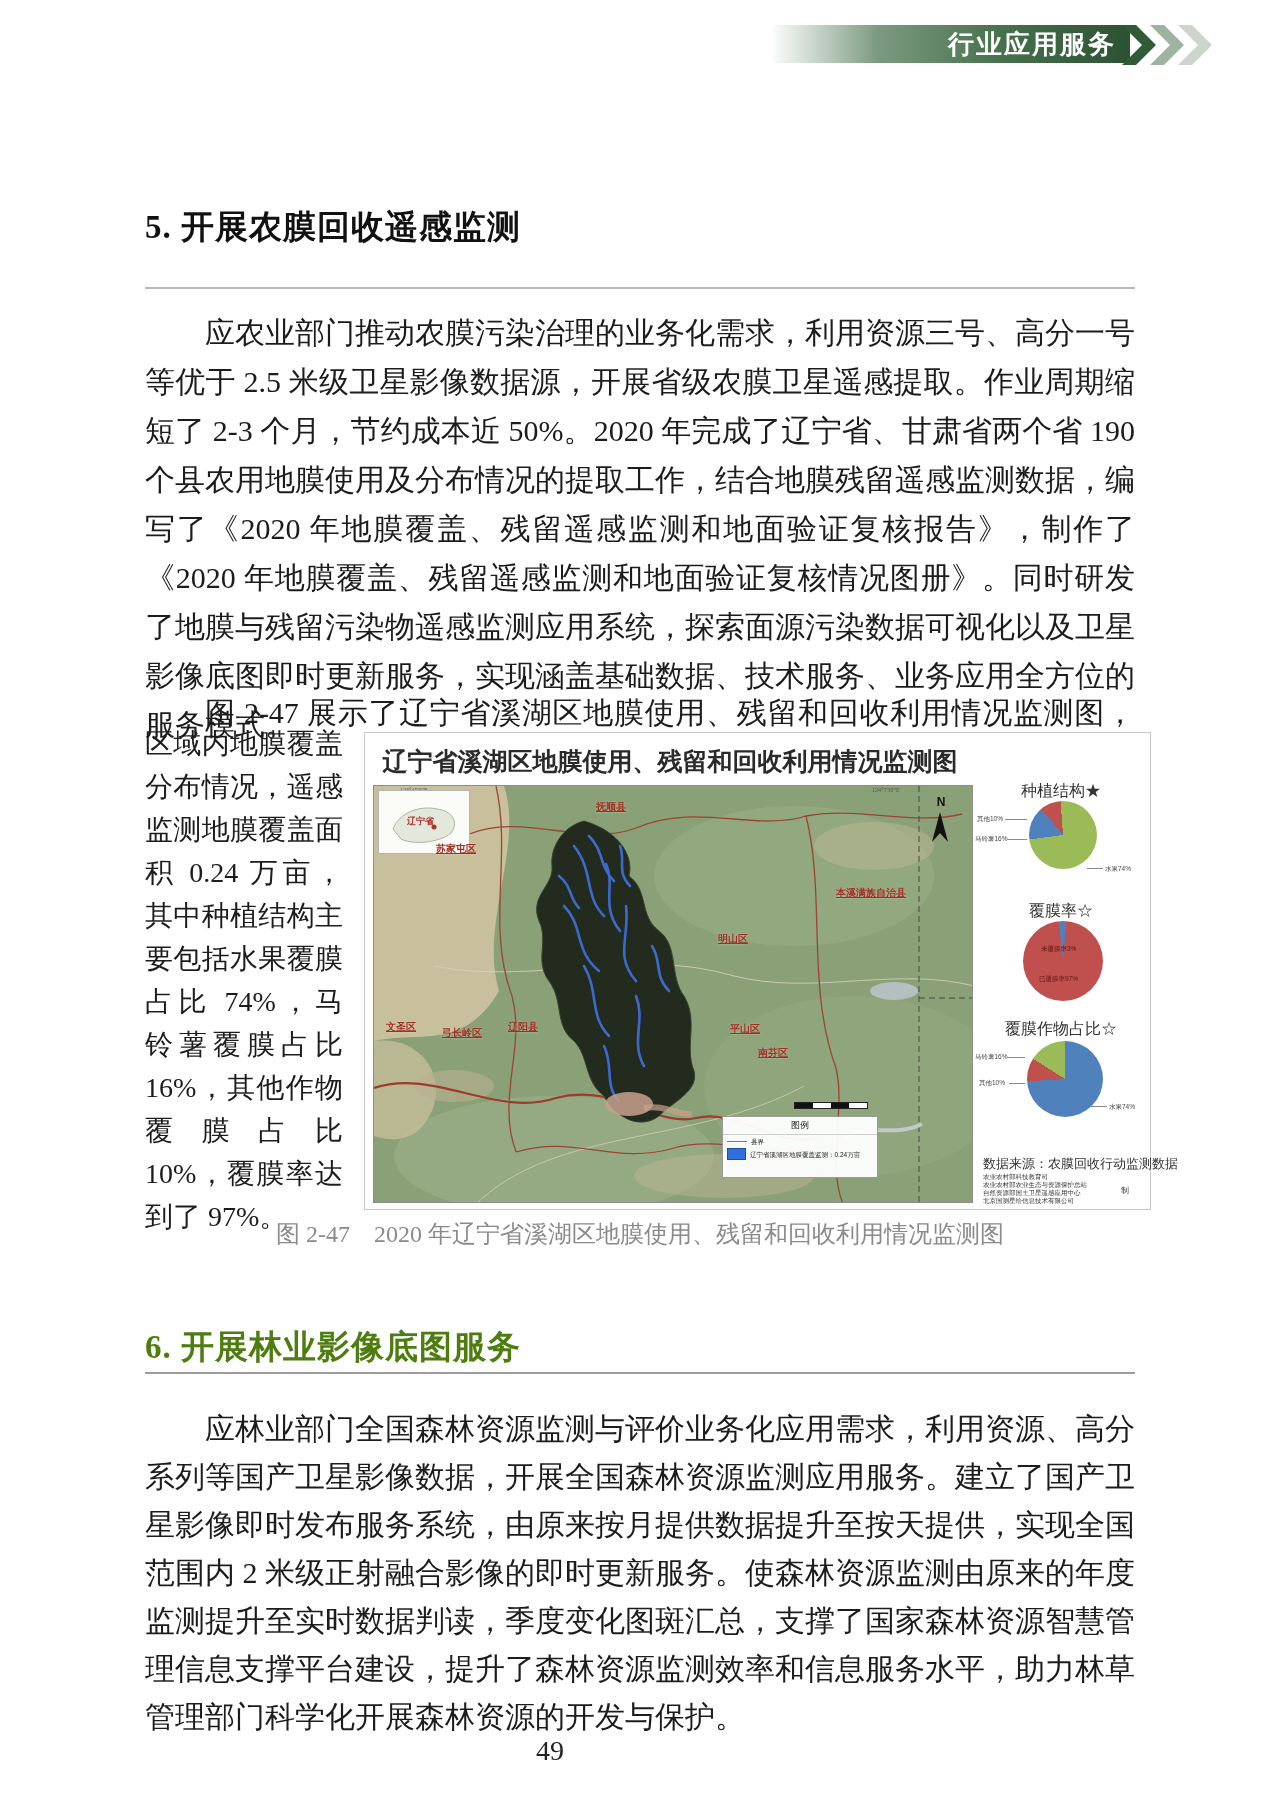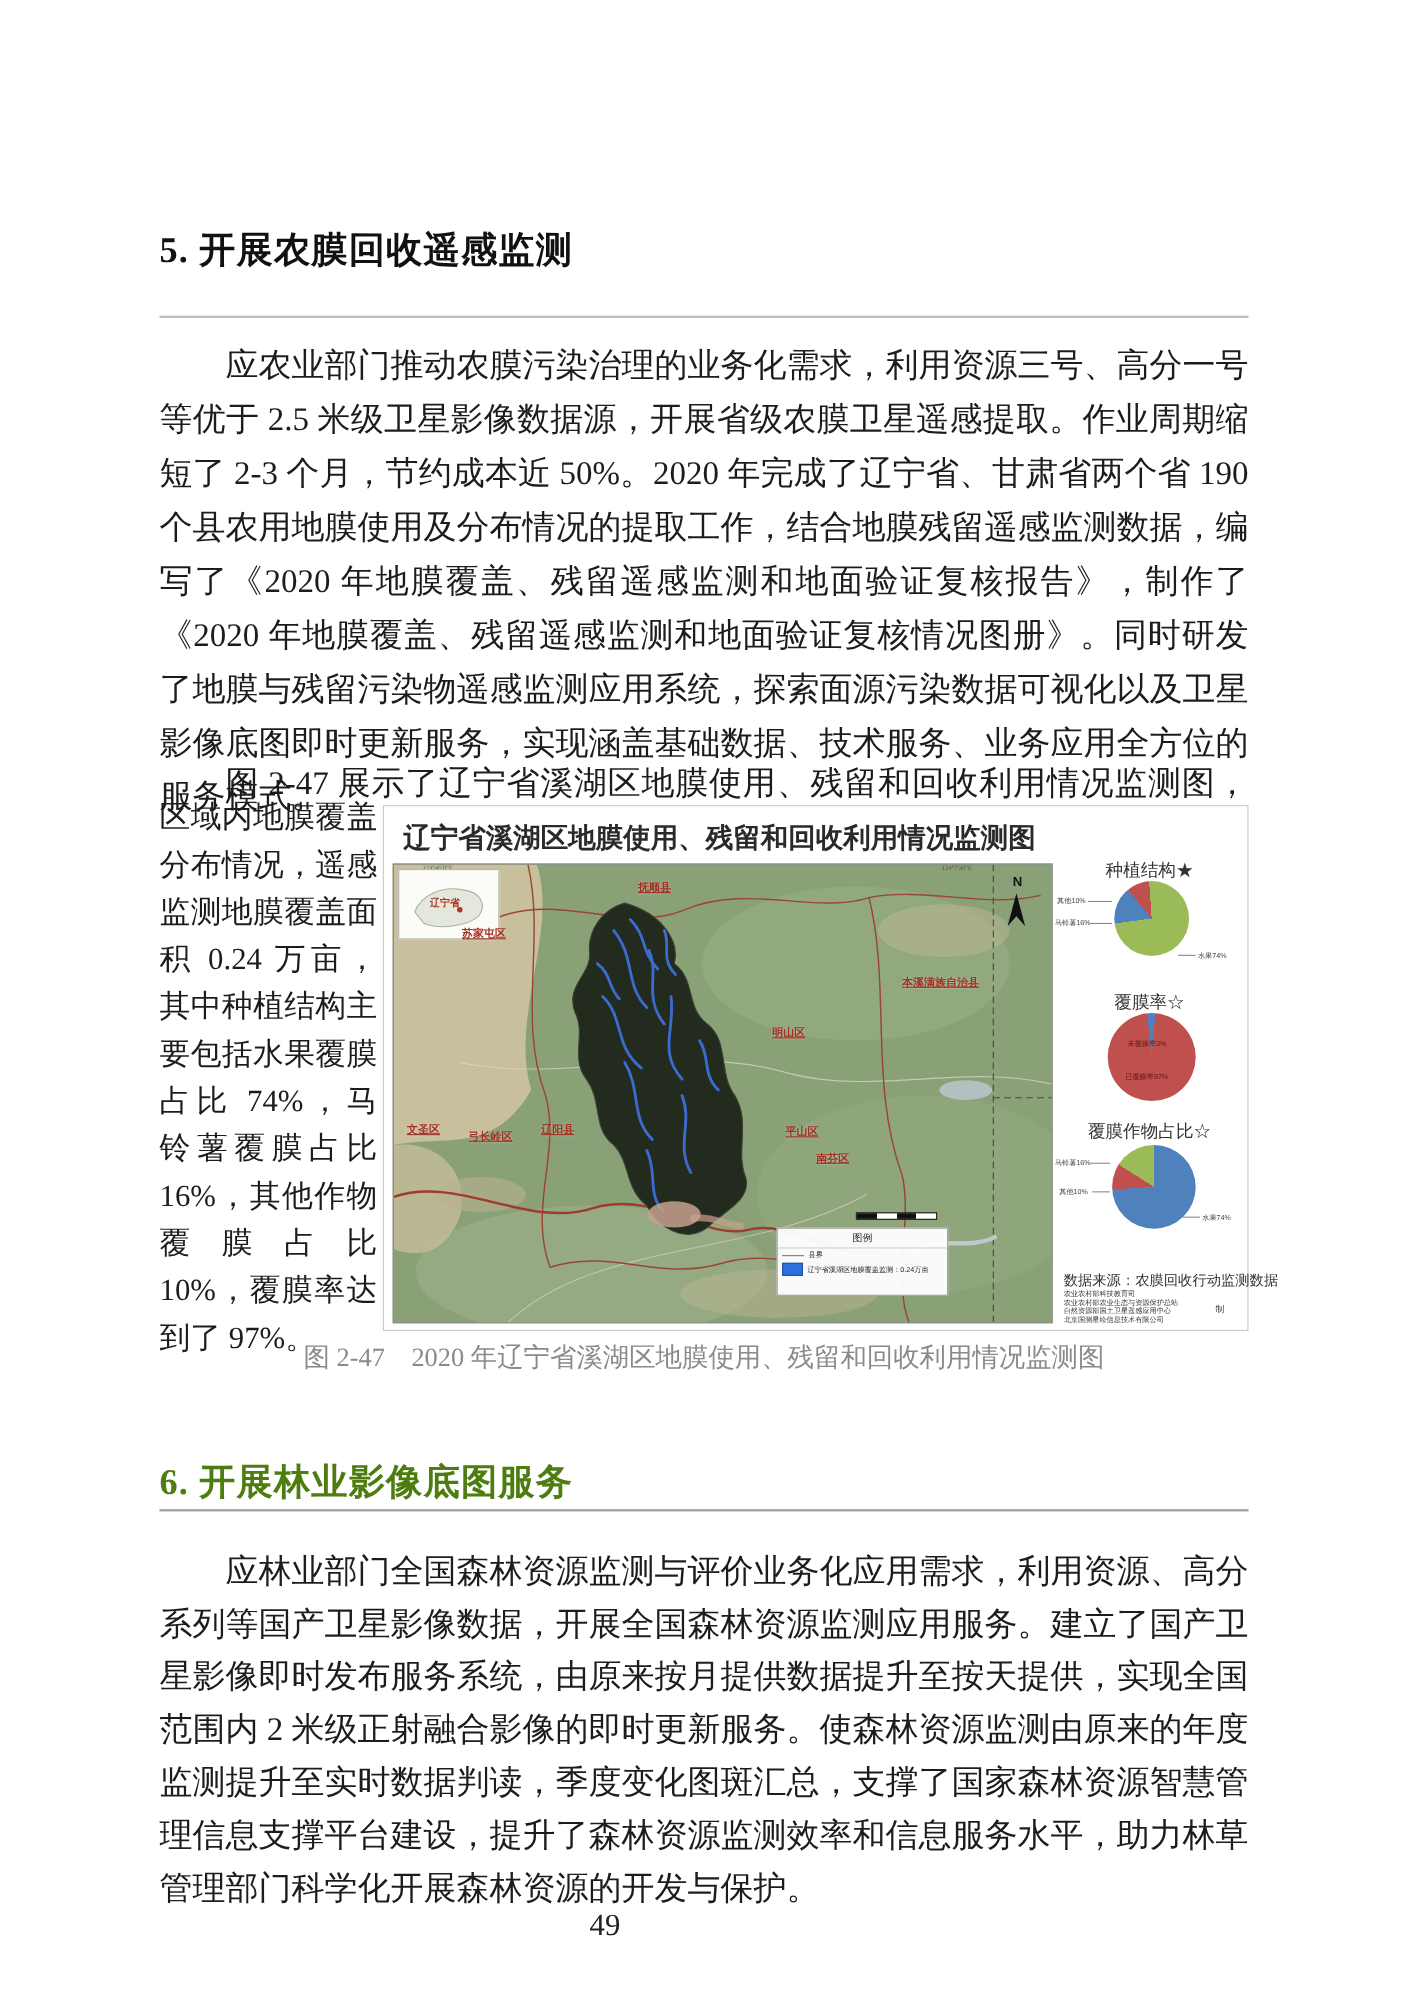--- a/index.html
+++ b/index.html
@@ -25,21 +25,21 @@
   
   .para{position:absolute;left:145px;width:990px;font-size:30px;line-height:49px;
         text-align:justify;color:#1c1c1c;}
   .p1{top:308px;text-indent:2em;}
   .p2-intro{top:688px;text-indent:2em;height:50px;overflow:hidden;}
   .p2-wrap{position:absolute;left:145px;top:722px;width:198px;font-size:28px;line-height:43px;
            text-align:justify;color:#1c1c1c;}
   .p6{top:1405px;text-indent:2em;line-height:48px;}
 
   
-  .fig{position:absolute;left:348px;top:732px;width:787px;height:478px;background:#fff;
+  .fig{position:absolute;left:364px;top:732px;width:787px;height:478px;background:#fff;
        border:1px solid #c9c9c9;box-sizing:border-box;}
   .fig-title{position:absolute;left:0;top:12px;width:610px;text-align:center;font-size:25px;
              font-weight:bold;color:#2a2a2a;}
   .map{position:absolute;left:8px;top:52px;width:600px;height:418px;border:1px solid #8d8d8d;
        box-sizing:border-box;background:#8aa178;overflow:hidden;}
   .map svg{position:absolute;left:0;top:0;}
   .map-label{position:absolute;color:#a32f22;font-size:10px;font-weight:bold;white-space:nowrap;
              text-shadow:0 0 2px rgba(255,255,255,.35);text-decoration:underline;}
   .coord{position:absolute;top:1px;font-size:6px;color:#555;}
   .north{position:absolute;left:552px;top:6px;width:30px;text-align:center;}
@@ -76,20 +76,30 @@
   .fig-caption{position:absolute;left:145px;top:1218px;width:990px;text-align:center;
                font-size:24px;color:#8a8a8a;}
 
   .pageno{position:absolute;left:0;top:1735px;width:1100px;text-align:center;font-size:28px;color:#222;}
 </style>
 </head>
 <body>
 
 <div class="page">
 
+  <div class="hdr">
+    <div class="hdr-bar">
+      <span>行业应用服务</span>
+    </div>
+    <svg class="hdr-chev" width="96" height="40" viewBox="0 0 96 40">
+      <path d="M0,0 h14 l20,20 -20,20 h-14 l20,-20 z" fill="#2f5c36"></path>
+      <path d="M28,0 h14 l20,20 -20,20 h-14 l20,-20 z" fill="#9fb3a1"></path>
+      <path d="M56,0 h14 l20,20 -20,20 h-14 l20,-20 z" fill="#ccd6cd"></path>
+    </svg>
+  </div>
 
   <div class="h5">5. 开展农膜回收遥感监测</div>
   <div class="rule1"></div>
   <div class="para p1">应农业部门推动农膜污染治理的业务化需求，利用资源三号、高分一号等优于 2.5 米级卫星影像数据源，开展省级农膜卫星遥感提取。作业周期缩短了 2-3 个月，节约成本近 50%。2020 年完成了辽宁省、甘肃省两个省 190 个县农用地膜使用及分布情况的提取工作，结合地膜残留遥感监测数据，编写了《2020 年地膜覆盖、残留遥感监测和地面验证复核报告》，制作了《2020 年地膜覆盖、残留遥感监测和地面验证复核情况图册》。同时研发了地膜与残留污染物遥感监测应用系统，探索面源污染数据可视化以及卫星影像底图即时更新服务，实现涵盖基础数据、技术服务、业务应用全方位的服务模式。</div>
   <div class="para p2-intro">图 2-47 展示了辽宁省溪湖区地膜使用、残留和回收利用情况监测图，显示了</div>
   <div class="p2-wrap">区域内地膜覆盖分布情况，遥感监测地膜覆盖面积 0.24 万亩，其中种植结构主要包括水果覆膜占比 74%，马铃薯覆膜占比 16%，其他作物覆膜占比 10%，覆膜率达到了 97%。</div>
 
   <div class="fig">
     <div class="fig-title">辽宁省溪湖区地膜使用、残留和回收利用情况监测图</div>
 

